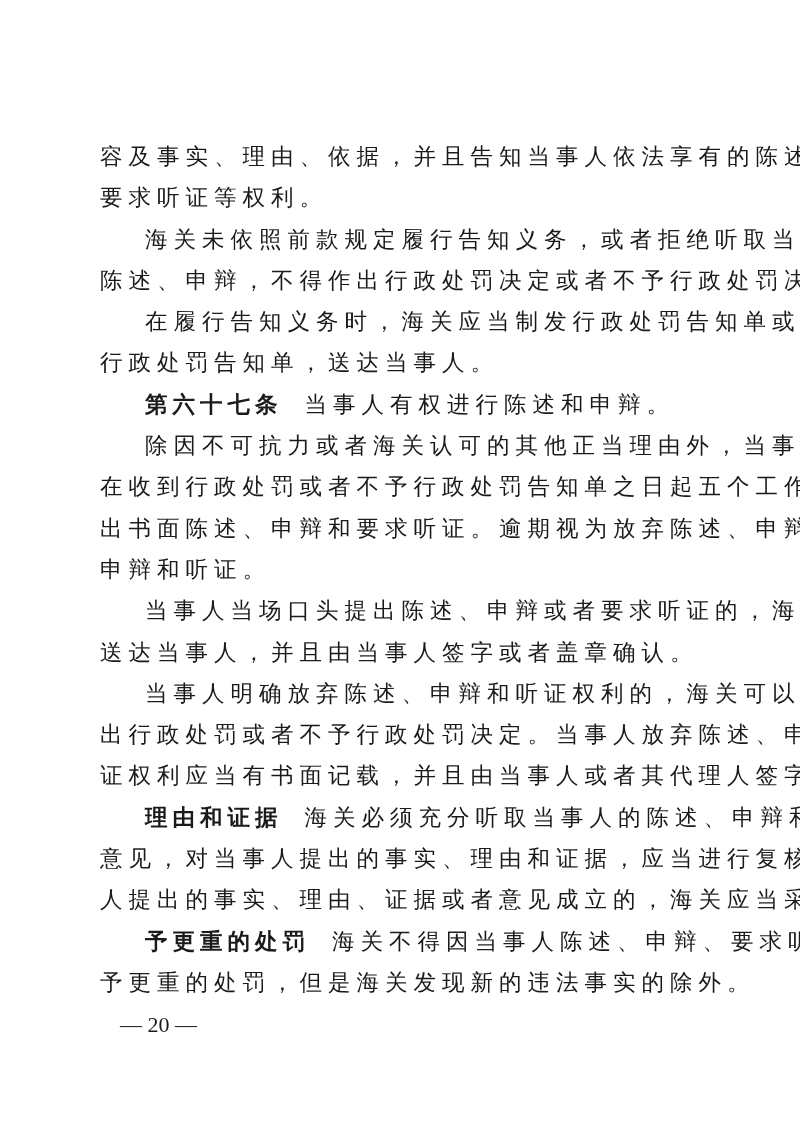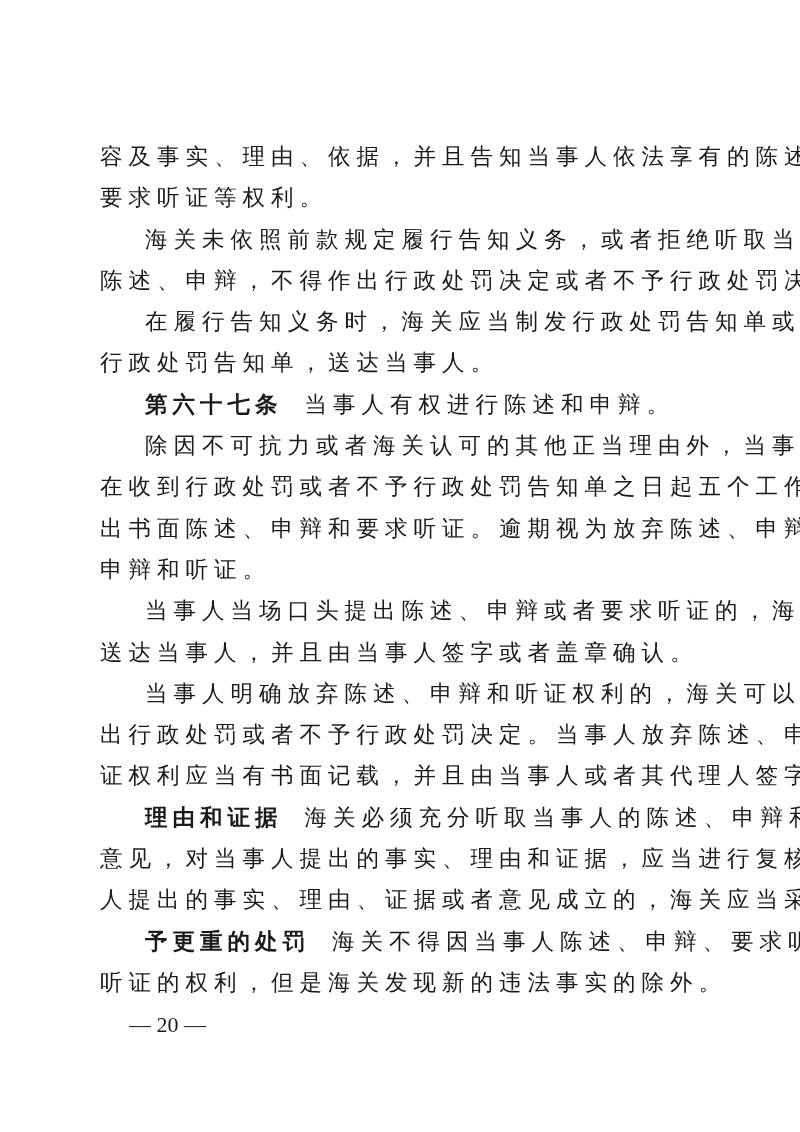--- a/index.html
+++ b/index.html
@@ -9,21 +9,21 @@
     position: absolute; left: 100px; top: 136px; width: 600px;
     font-family: "DejaVu Serif", "Liberation Serif", serif;
     font-size: 22.5px; line-height: 41.3px; color: #1a1a1a;
     letter-spacing: 6px;
   }
   .line { white-space: nowrap; height: 41.3px; }
   .indent { padding-left: 45px; }
   .article-head { font-family: "DejaVu Sans", "Liberation Sans", sans-serif; font-weight: bold; letter-spacing: 5px; }
   .gap { display: inline-block; width: 22px; }
   .page-number {
-    position: absolute; left: 129px; top: 1012px;
+    position: absolute; left: 120px; top: 1012px;
     font-family: "Liberation Serif", "DejaVu Serif", serif; font-size: 22px; color: #1a1a1a;
   }
 </style>
 </head>
 <body>
 
 <div class="page">
   <div class="body-text">
     <div class="line">容及事实、理由、依据，并且告知当事人依法享有的陈述、申辩、</div>
     <div class="line">要求听证等权利。</div>
@@ -38,16 +38,16 @@
     <div class="line">申辩和听证。</div>
     <div class="line indent">当事人当场口头提出陈述、申辩或者要求听证的，海关应当</div>
     <div class="line">送达当事人，并且由当事人签字或者盖章确认。</div>
     <div class="line indent">当事人明确放弃陈述、申辩和听证权利的，海关可以直接作</div>
     <div class="line">出行政处罚或者不予行政处罚决定。当事人放弃陈述、申辩和听</div>
     <div class="line">证权利应当有书面记载，并且由当事人或者其代理人签字或者盖</div>
     <div class="line indent"><span class="article-head">理由和证据</span><span class="gap"></span><span>海关必须充分听取当事人的陈述、申辩和听证</span></div>
     <div class="line">意见，对当事人提出的事实、理由和证据，应当进行复核；当事</div>
     <div class="line">人提出的事实、理由、证据或者意见成立的，海关应当采纳。</div>
     <div class="line indent"><span class="article-head">予更重的处罚</span><span class="gap"></span><span>海关不得因当事人陈述、申辩、要求听证而给</span></div>
-    <div class="line">听证的权利，但是海关发现新的违法事实的除外。</div>
+    <div class="line">予更重的处罚，但是海关发现新的违法事实的除外。</div>
   </div>
   <div class="page-number">— 20 —</div>
 </div>
 
 </body></html>

